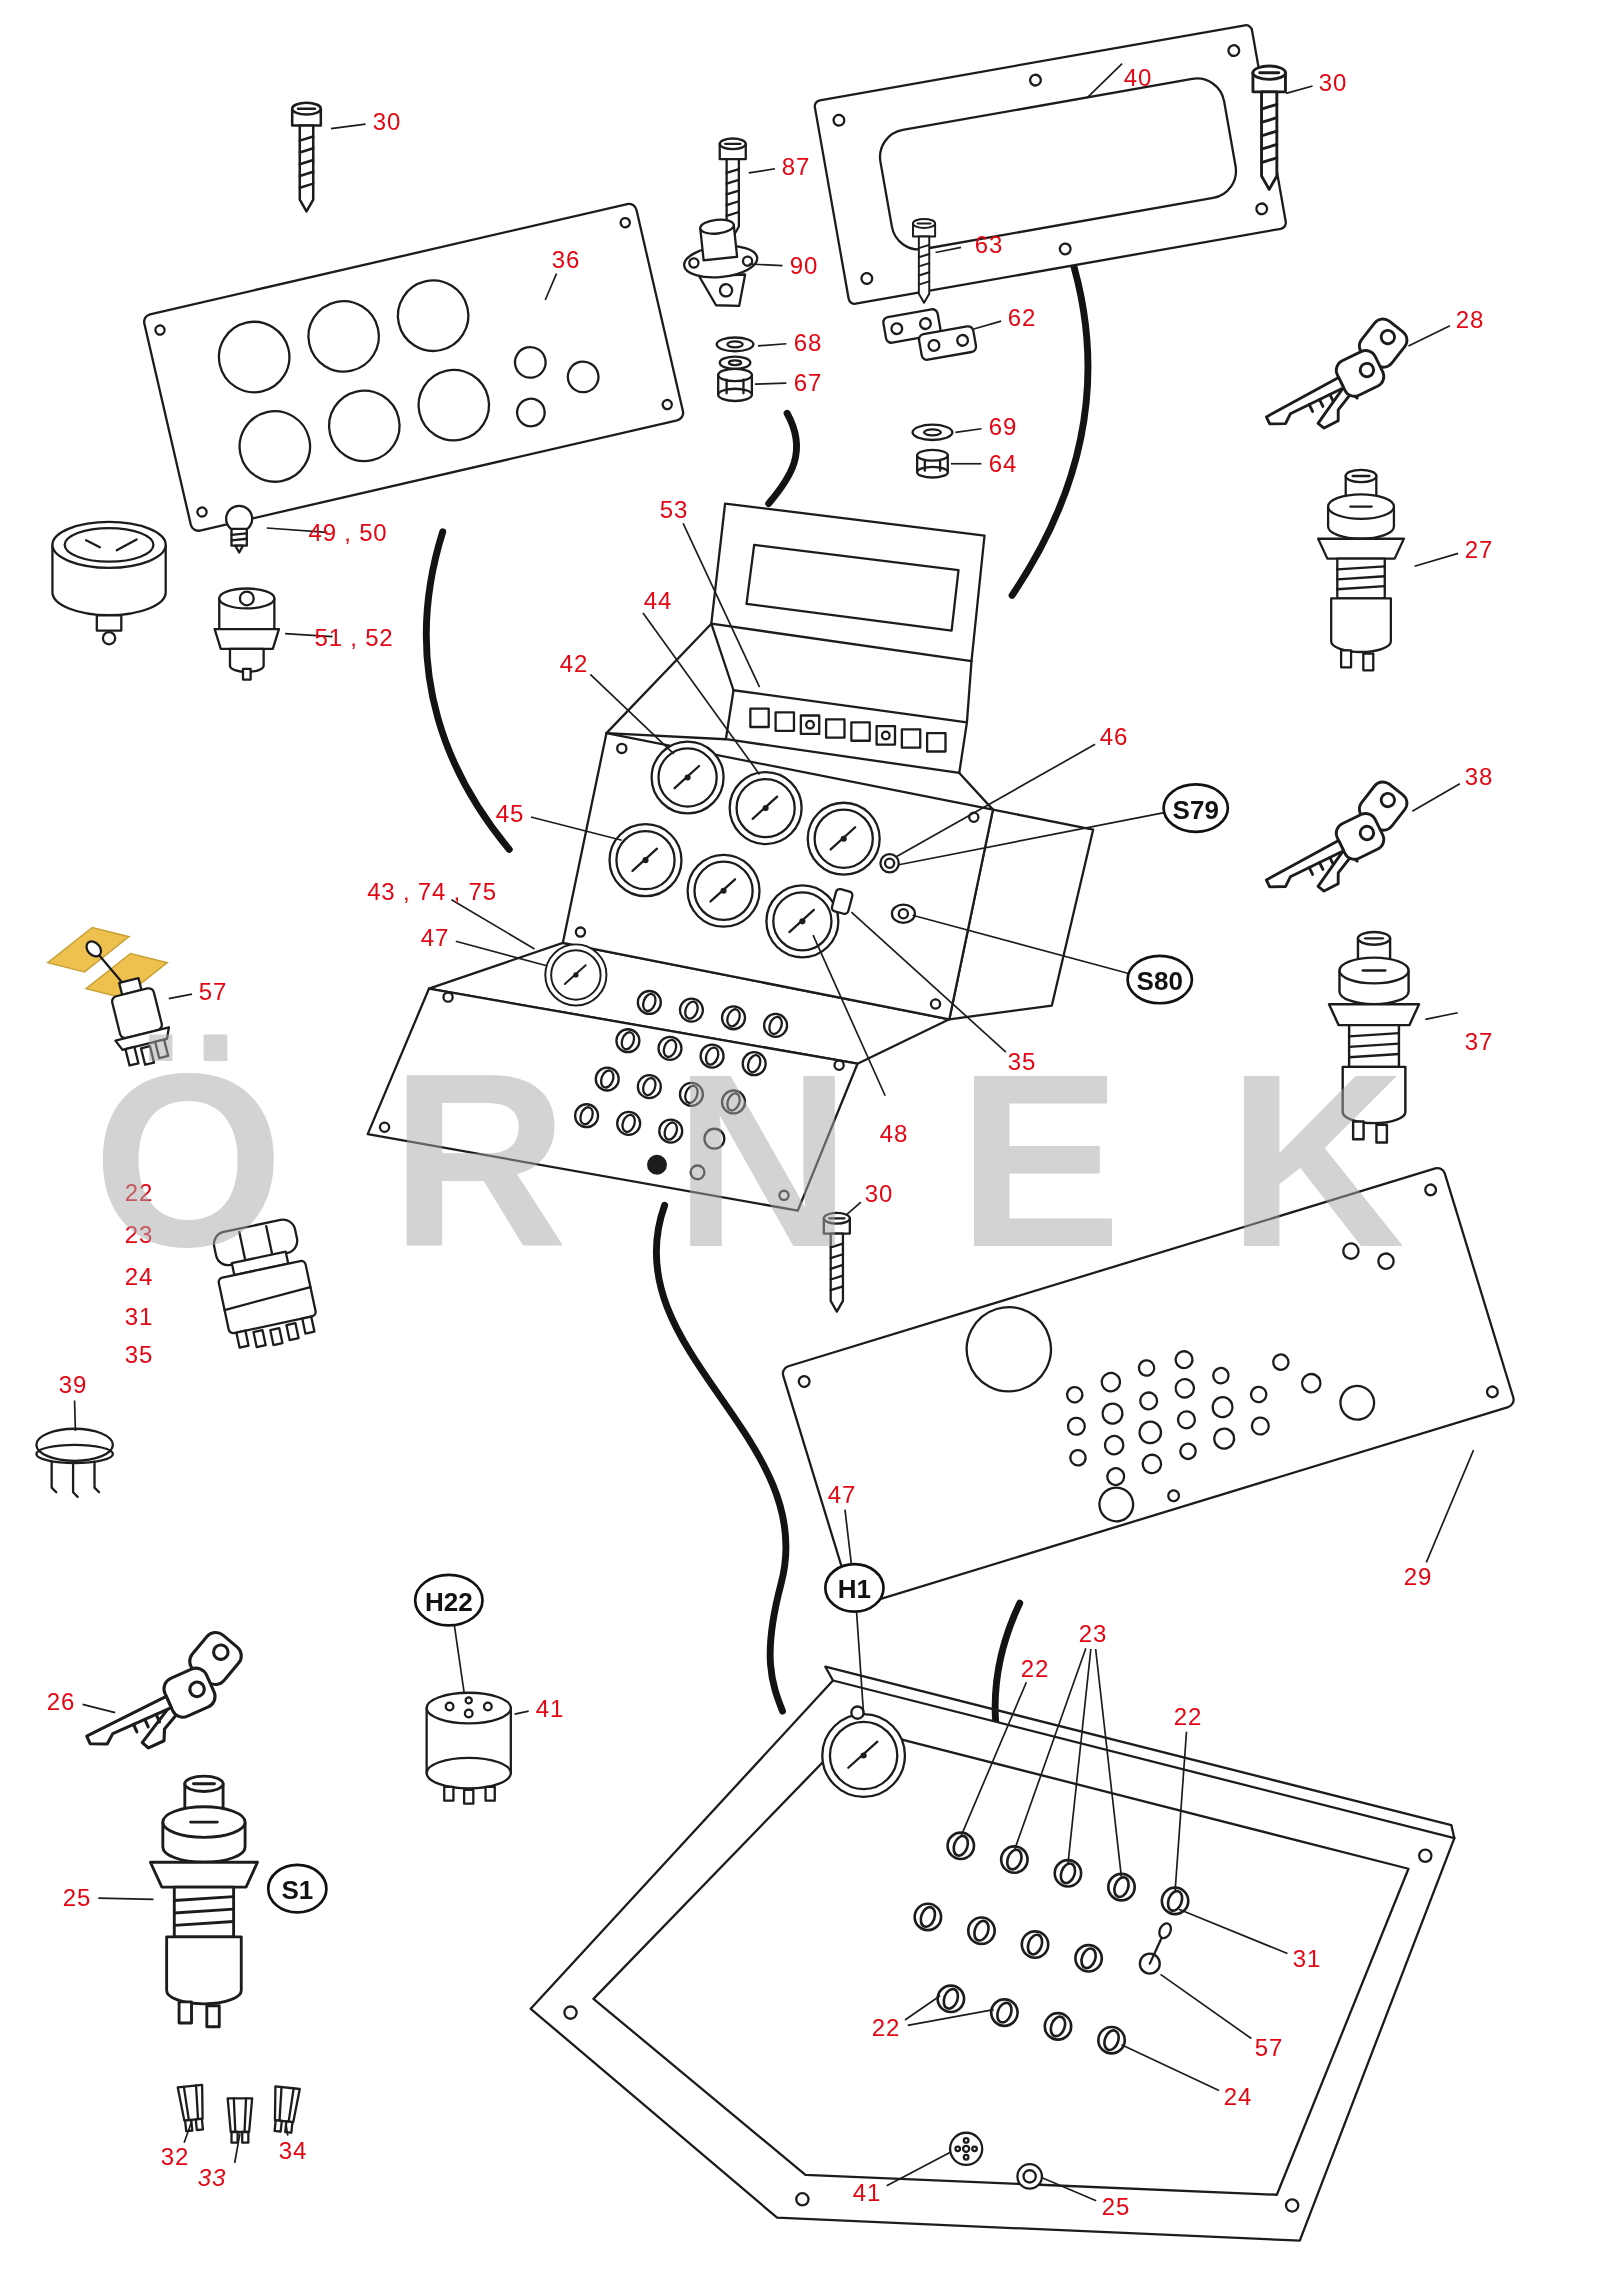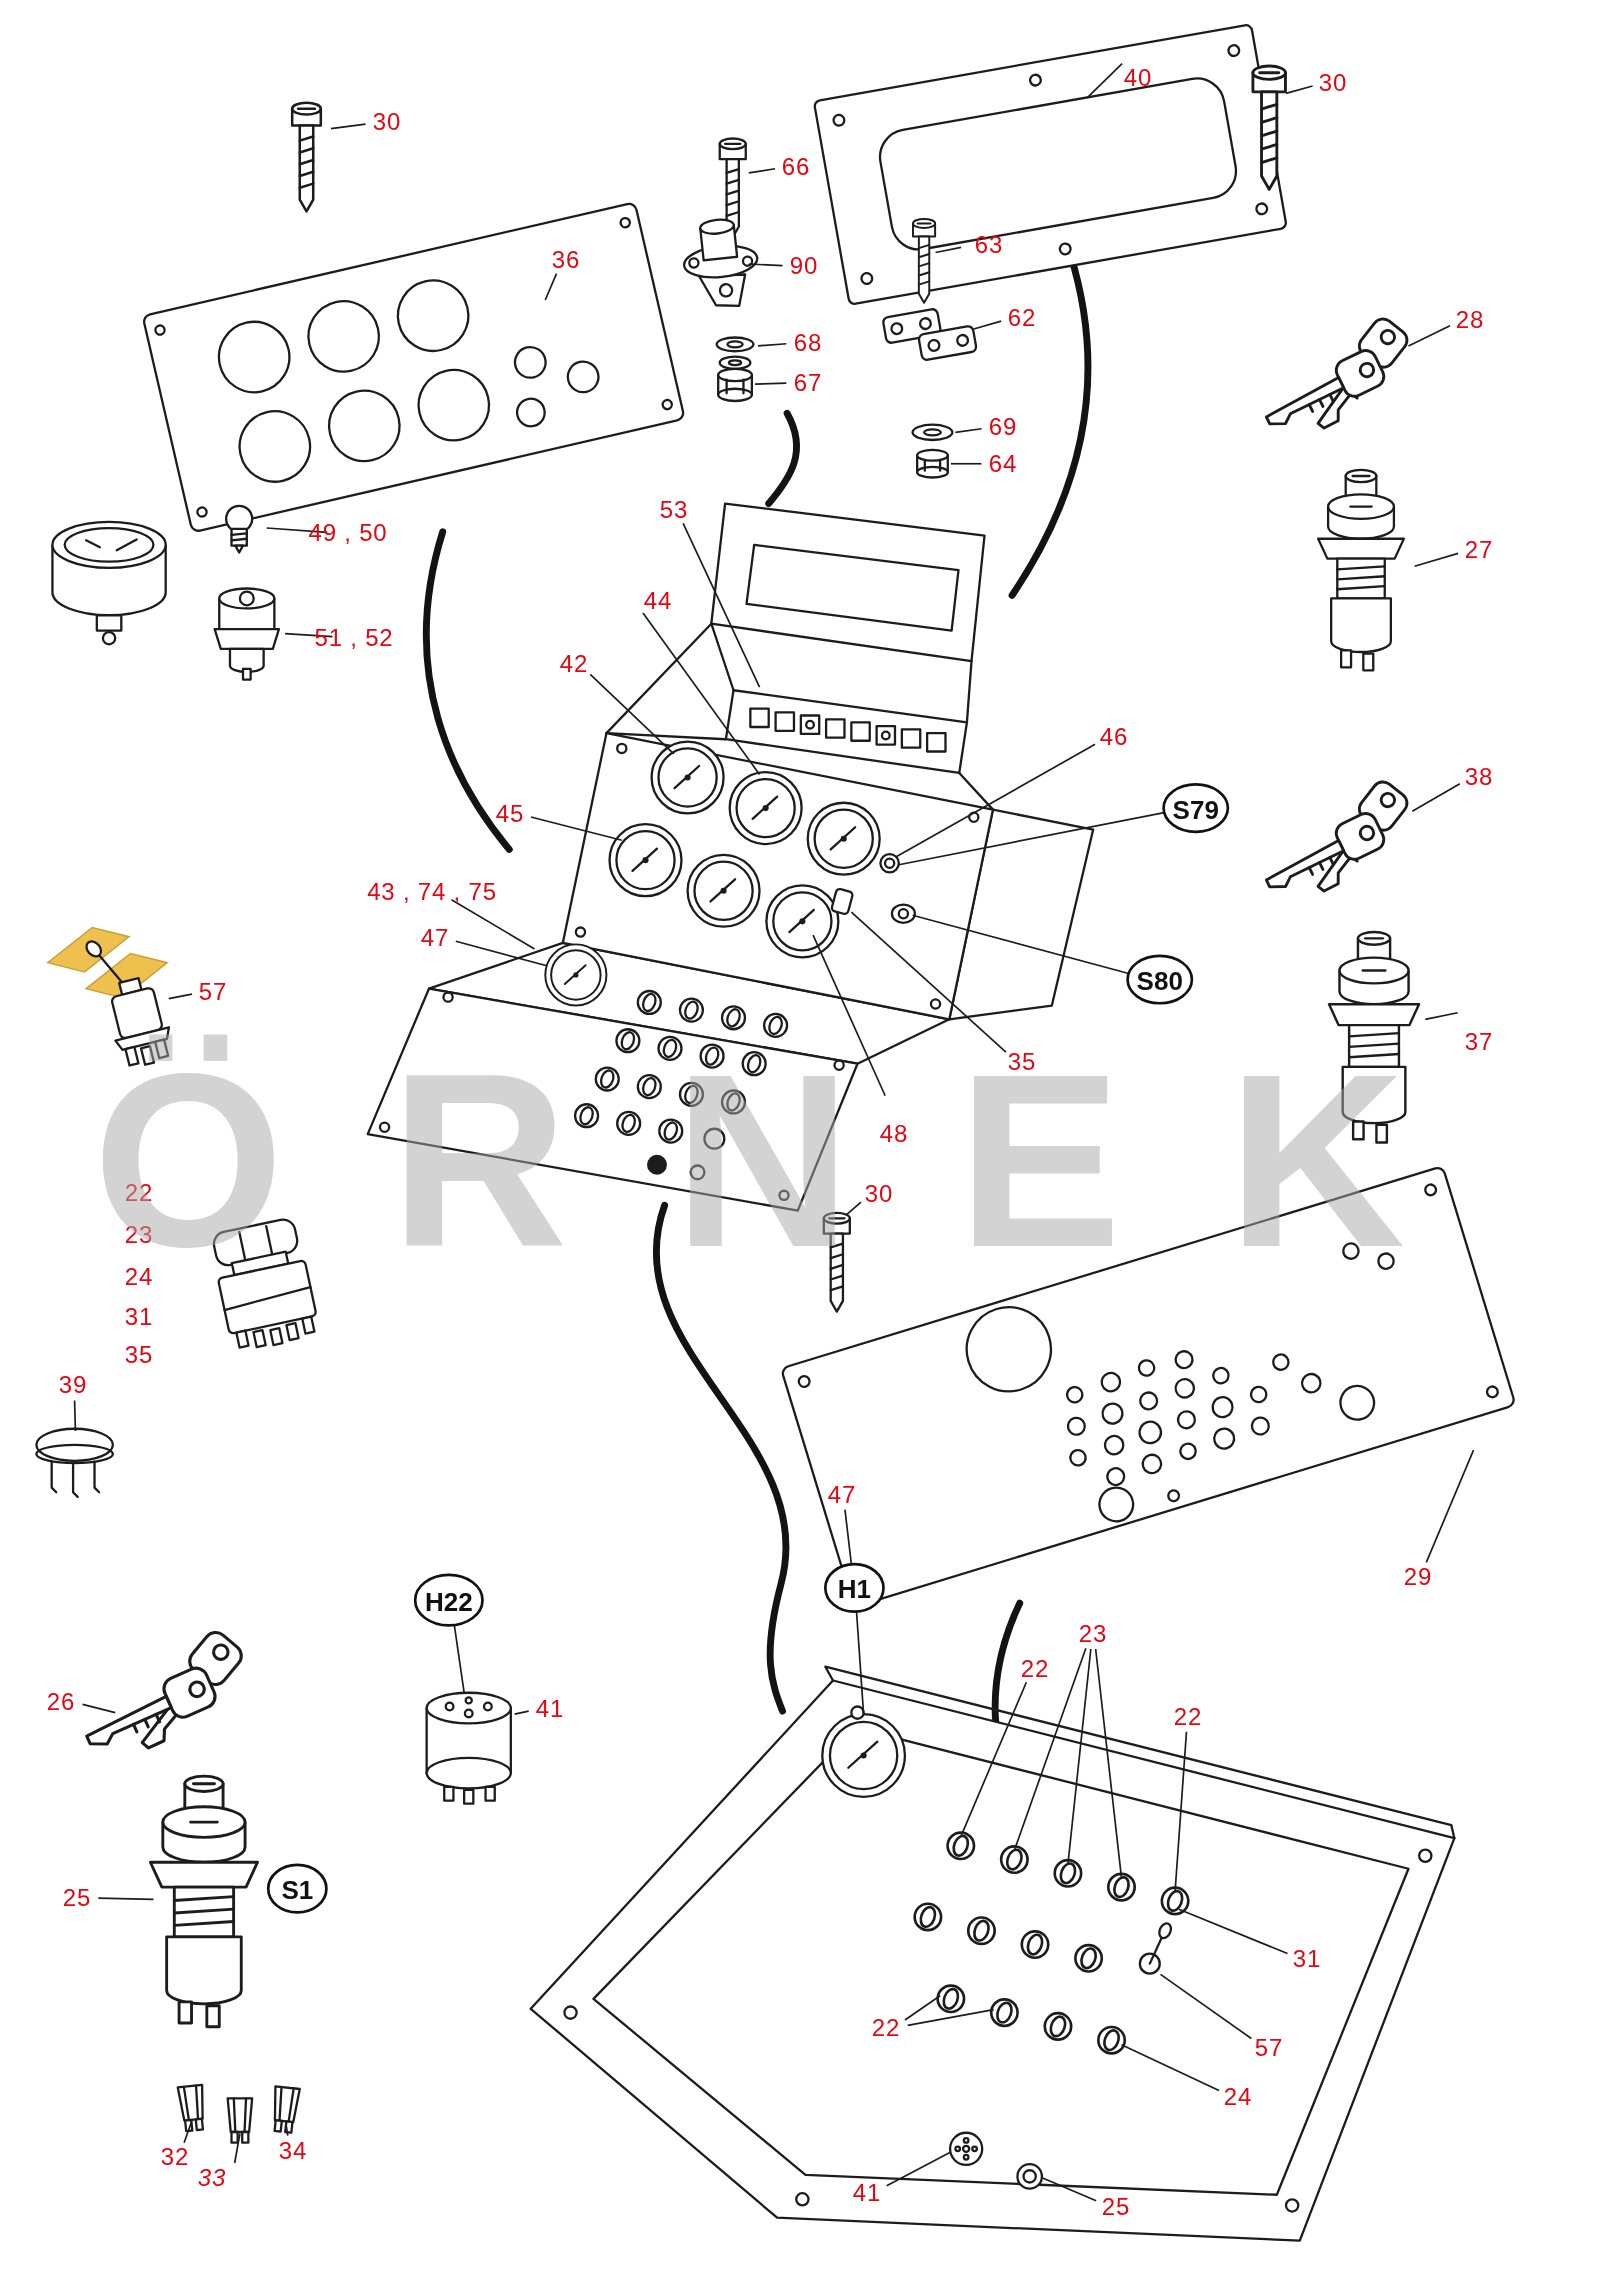--- a/index.html
+++ b/index.html
@@ -493,21 +493,21 @@
       <text x="1116" y="2077" class="reft">H1</text>
       <ellipse cx="388" cy="2468" rx="38" ry="31" class="refc"></ellipse>
       <text x="388" y="2470" class="reft">S1</text>
     </svg>
 
 <div id="wm-brand">ÖRNEK</div>
 
 <div class="callout" style="left: 387px; top: 122px;">30</div>
     <div class="callout" style="left: 1138px; top: 54px; margin-top: 24px;">40</div>
     <div class="callout" style="left: 1333px; top: 83px;">30</div>
-    <div class="callout" style="left: 796px; top: 167px;">66</div>
+    <div class="callout" style="left: 796px; top: 167px;">87</div>
     <div class="callout" style="left: 566px; top: 260px;">36</div>
     <div class="callout" style="left: 804px; top: 266px;">90</div>
     <div class="callout" style="left: 982px; top: 245px; margin-left: 7px;">63</div>
     <div class="callout" style="left: 808px; top: 343px;">68</div>
     <div class="callout" style="left: 1022px; top: 318px;">62</div>
     <div class="callout" style="left: 808px; top: 383px;">67</div>
     <div class="callout" style="left: 1470px; top: 320px;">28</div>
     <div class="callout" style="left: 1003px; top: 427px;">69</div>
     <div class="callout" style="left: 1003px; top: 464px;">64</div>
     <div class="callout" style="left: 348px; top: 533px;">49 , 50</div>

